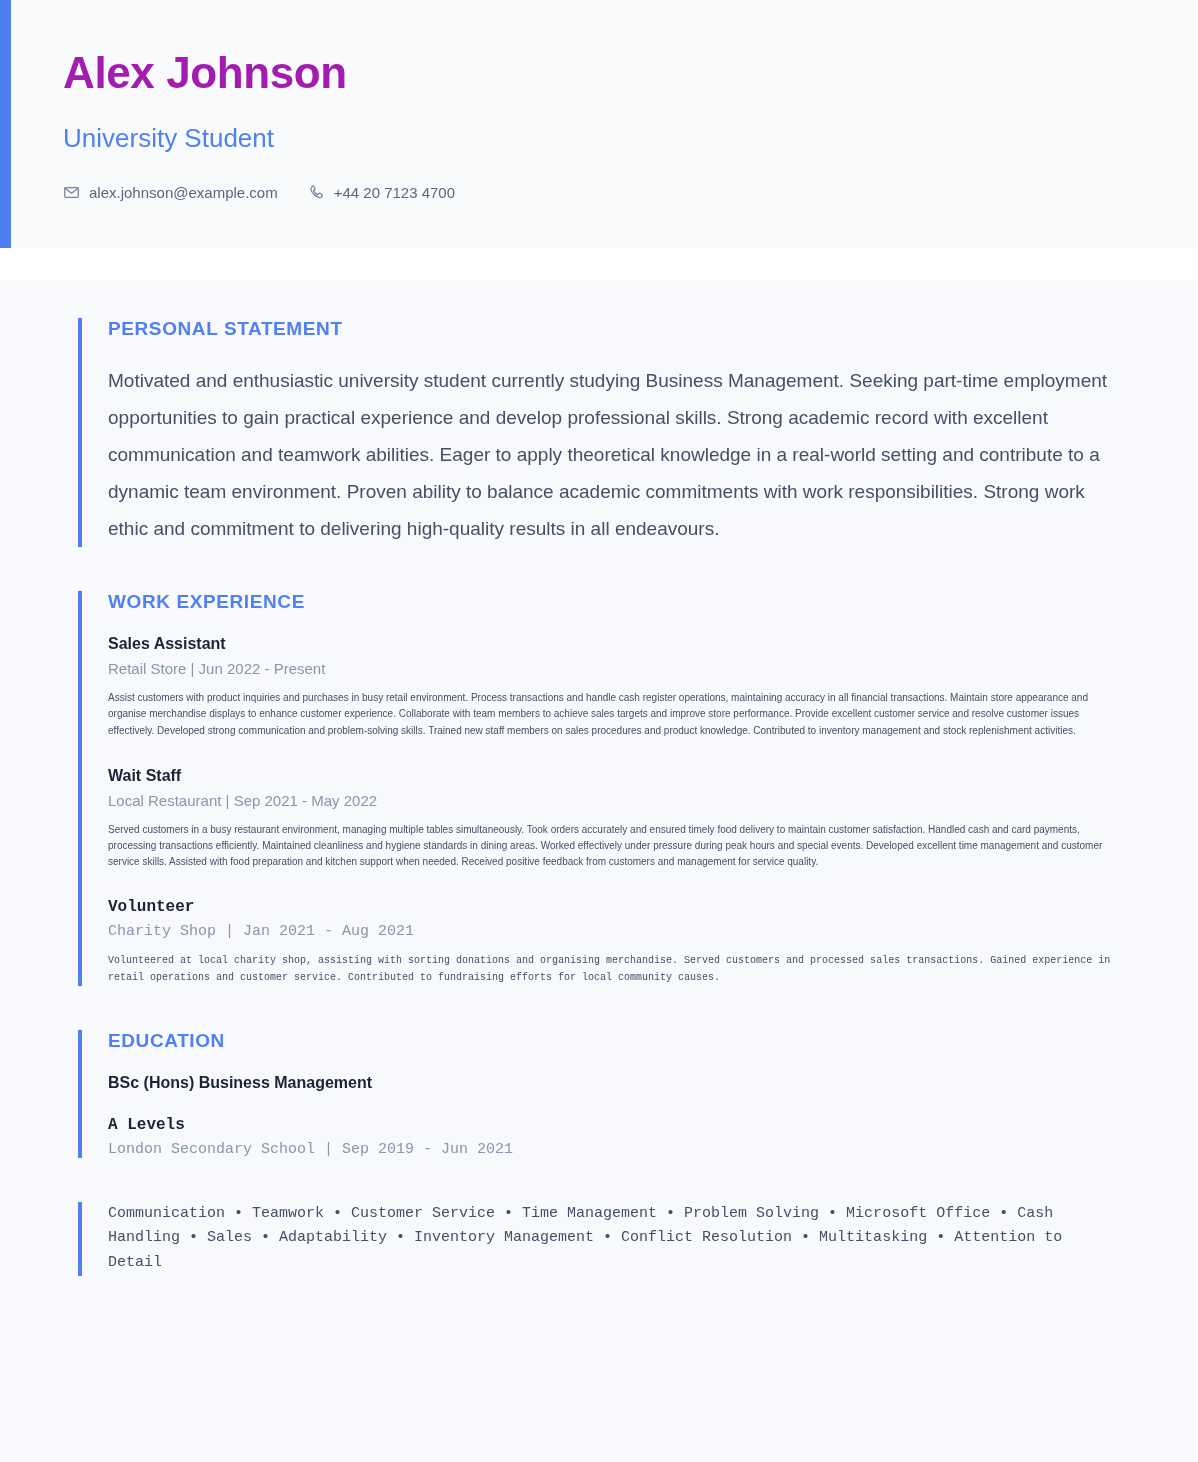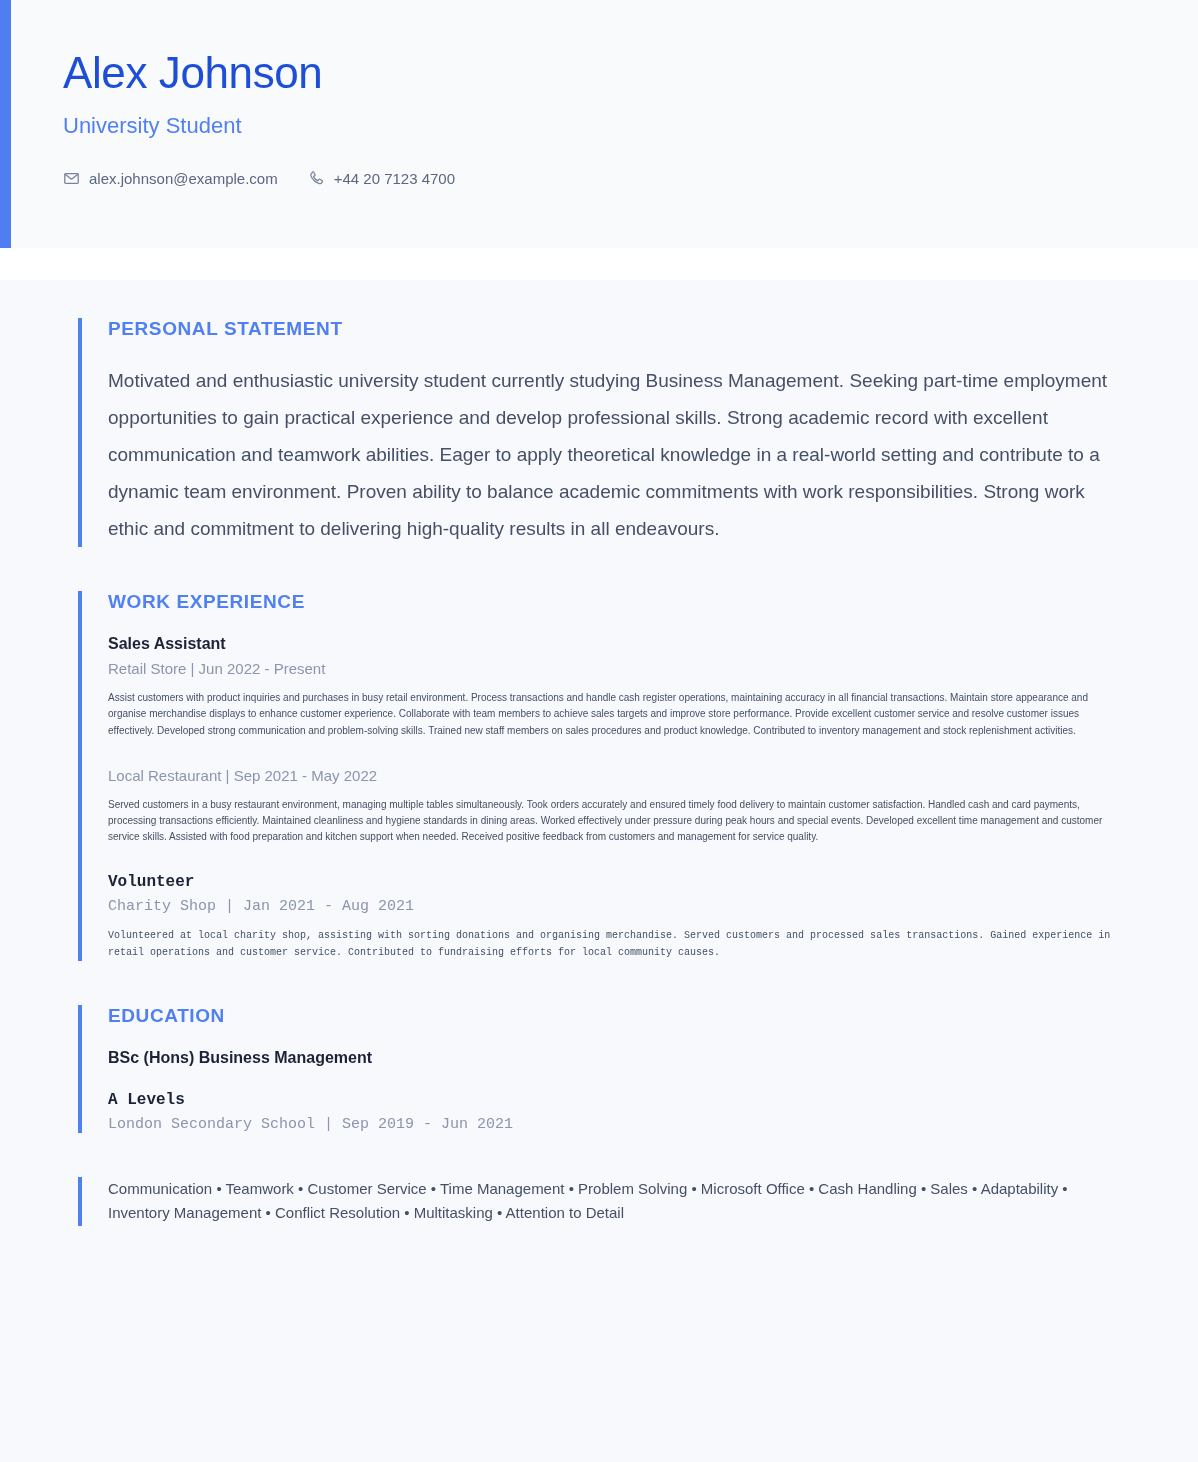--- a/index.html
+++ b/index.html
@@ -23,29 +23,29 @@
   .header {
     position: relative;
     background: #f8fafc;
     border-left: 11px solid #4f7ef0;
     padding: 48px 0 46px 52px;
     height: 248px;
   }
 
   .name {
     font-size: 44px;
-    font-weight: normal;
-    color: #1d4ed8;
+    font-weight: bold;
+    color: #a21caf;
     letter-spacing: -0.4px;
     line-height: 1.12;
-    margin-bottom: 16px;
+    margin-bottom: 26px;
   }
 
   .job-title {
-    font-size: 22px;
+    font-size: 26px;
     font-weight: normal;
     color: #5180f2;
     line-height: 1.2;
     margin-bottom: 30px;
   }
 
   .contact-row {
     display: flex;
     align-items: center;
     gap: 30px;
@@ -122,20 +122,21 @@
   
   .edu-entry { margin-bottom: 24px; }
   .edu-entry:last-child { margin-bottom: 0; }
   .edu-entry .entry-meta { margin-bottom: 0; }
 
   .skills-text {
     font-size: 15px;
     color: #454f66;
     line-height: 1.65;
     max-width: 990px;
+    font-family: Liberation Mono, monospace;
   }
 </style>
 </head>
 <body>
 
 <div class="page">
 
   <div class="header">
     <div class="name">Alex Johnson</div>
     <div class="job-title">University Student</div>
@@ -172,20 +173,21 @@
     <div class="section">
       <div class="section-title">WORK EXPERIENCE</div>
 
       <div class="entry">
         <div class="entry-title">Sales Assistant</div>
         <div class="entry-meta">Retail Store | Jun 2022 - Present</div>
         <div class="entry-desc">Assist customers with product inquiries and purchases in busy retail environment. Process transactions and handle cash register operations, maintaining accuracy in all financial transactions. Maintain store appearance and organise merchandise displays to enhance customer experience. Collaborate with team members to achieve sales targets and improve store performance. Provide excellent customer service and resolve customer issues effectively. Developed strong communication and problem-solving skills. Trained new staff members on sales procedures and product knowledge. Contributed to inventory management and stock replenishment activities.</div>
       </div>
 
       <div class="entry">
+        <div class="entry-title">Wait Staff</div>
         <div class="entry-meta">Local Restaurant | Sep 2021 - May 2022</div>
         <div class="entry-desc">Served customers in a busy restaurant environment, managing multiple tables simultaneously. Took orders accurately and ensured timely food delivery to maintain customer satisfaction. Handled cash and card payments, processing transactions efficiently. Maintained cleanliness and hygiene standards in dining areas. Worked effectively under pressure during peak hours and special events. Developed excellent time management and customer service skills. Assisted with food preparation and kitchen support when needed. Received positive feedback from customers and management for service quality.</div>
       </div>
 
       <div class="entry">
         <div class="entry-title">Volunteer</div>
         <div class="entry-meta">Charity Shop | Jan 2021 - Aug 2021</div>
         <div class="entry-desc">Volunteered at local charity shop, assisting with sorting donations and organising merchandise. Served customers and processed sales transactions. Gained experience in retail operations and customer service. Contributed to fundraising efforts for local community causes.</div>
       </div>
     </div>

